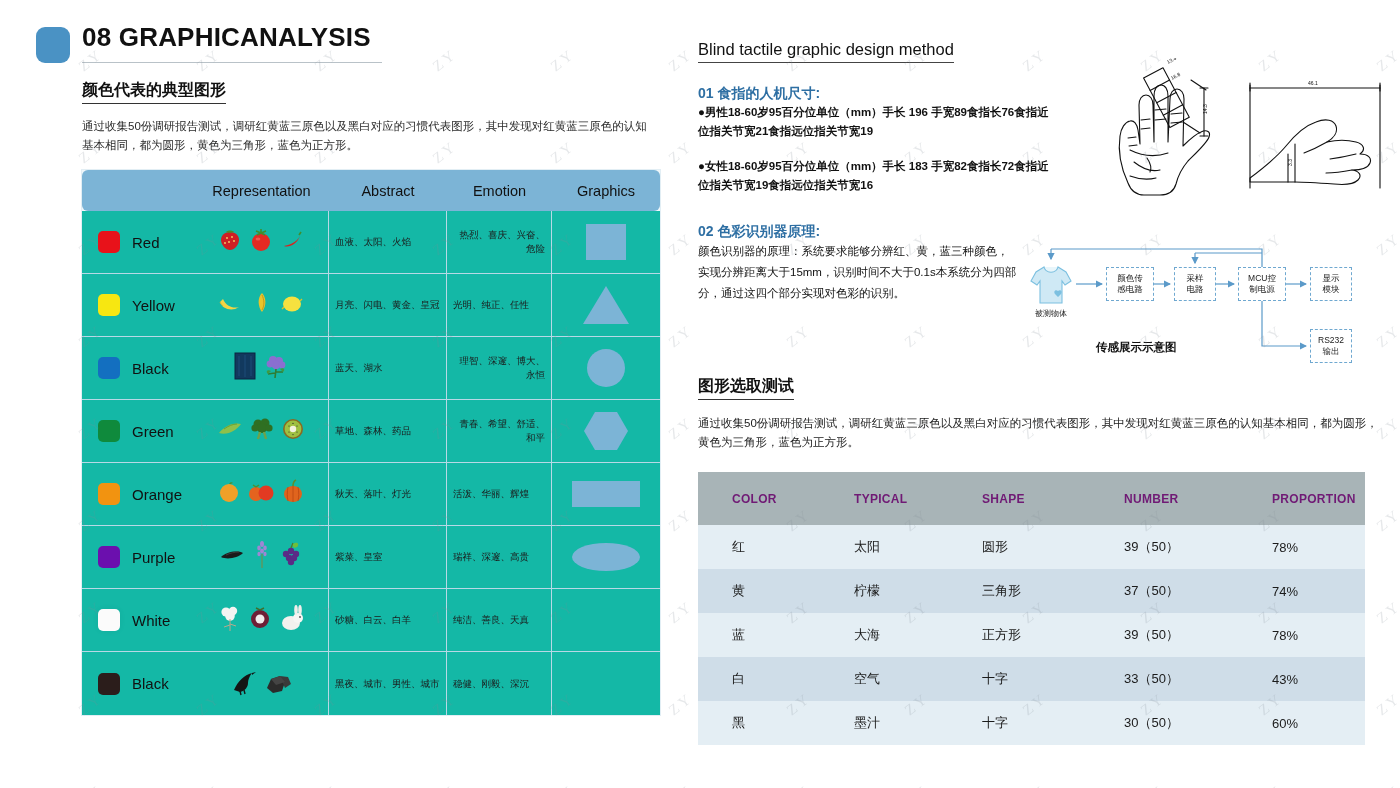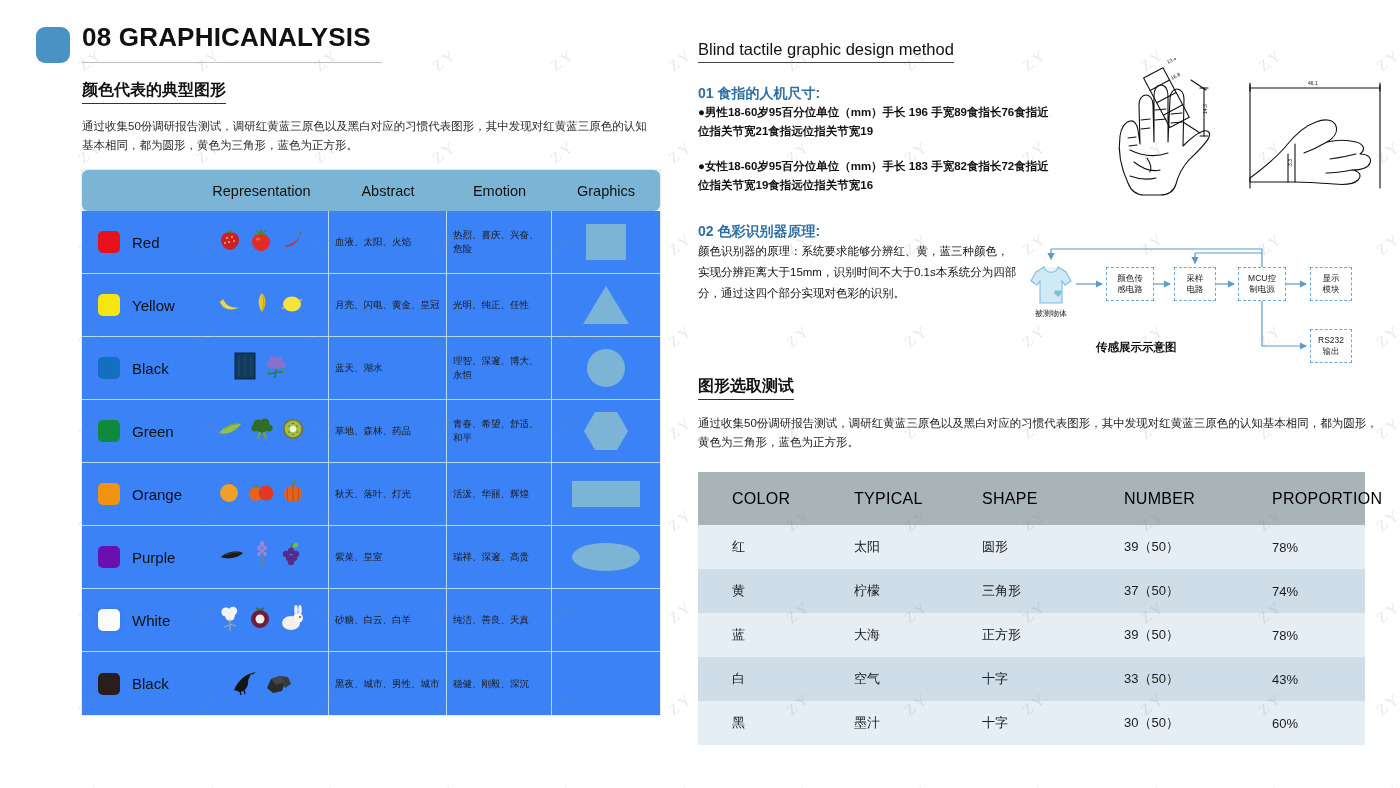--- a/index.html
+++ b/index.html
@@ -83,21 +83,22 @@
   .c-color { width: 112px; flex: 0 0 112px; }
   .c-rep   { width: 135px; flex: 0 0 135px; }
   .c-abs   { width: 118px; flex: 0 0 118px; }
   .c-emo   { width: 105px; flex: 0 0 105px; }
   .c-gfx   { width: 108px; flex: 0 0 108px; }
 
   .ct-row {
     display: flex;
     min-height: 63px;
     border-bottom: 1px solid #b7d9e6;
-    background: #3b82f6;
+    background: #14b8a6;
+    text-align: right;
   }
   .ct-row:last-child { border-bottom: none; }
   .ct-row > div {
     border-right: 1px solid #b7d9e6;
     display: flex; align-items: center;
     padding: 4px 6px;
   }
   .ct-row > div.c-color { border-right: none; }
   .ct-row > div:last-child { border-right: none; }
 
@@ -167,21 +168,21 @@
   
   #shape-table {
     position: absolute; left: 698px; top: 472px;
     width: 667px;
   }
   .st-head {
     display: flex; height: 53px; align-items: center;
     background: #a8b4b7;
   }
   .st-head div {
-    color: #000000; font-size: 16px; font-weight: 400; letter-spacing: .3px;
+    color: #701a75; font-size: 12px; font-weight: 700; letter-spacing: .3px;
   }
   .st-row { display: flex; height: 44px; align-items: center; font-size: 13px; color: #1b1b1b; }
   .st-row.odd  { background: #e4eef4; }
   .st-row.even { background: #cfdde8; }
 
   .s-col { flex: 0 0 134px; text-align: left; }
   .s1 { padding-left: 34px; }
   .s2 { padding-left: 22px; }
   .s3 { padding-left: 16px; }
   .s4 { padding-left: 24px; }

